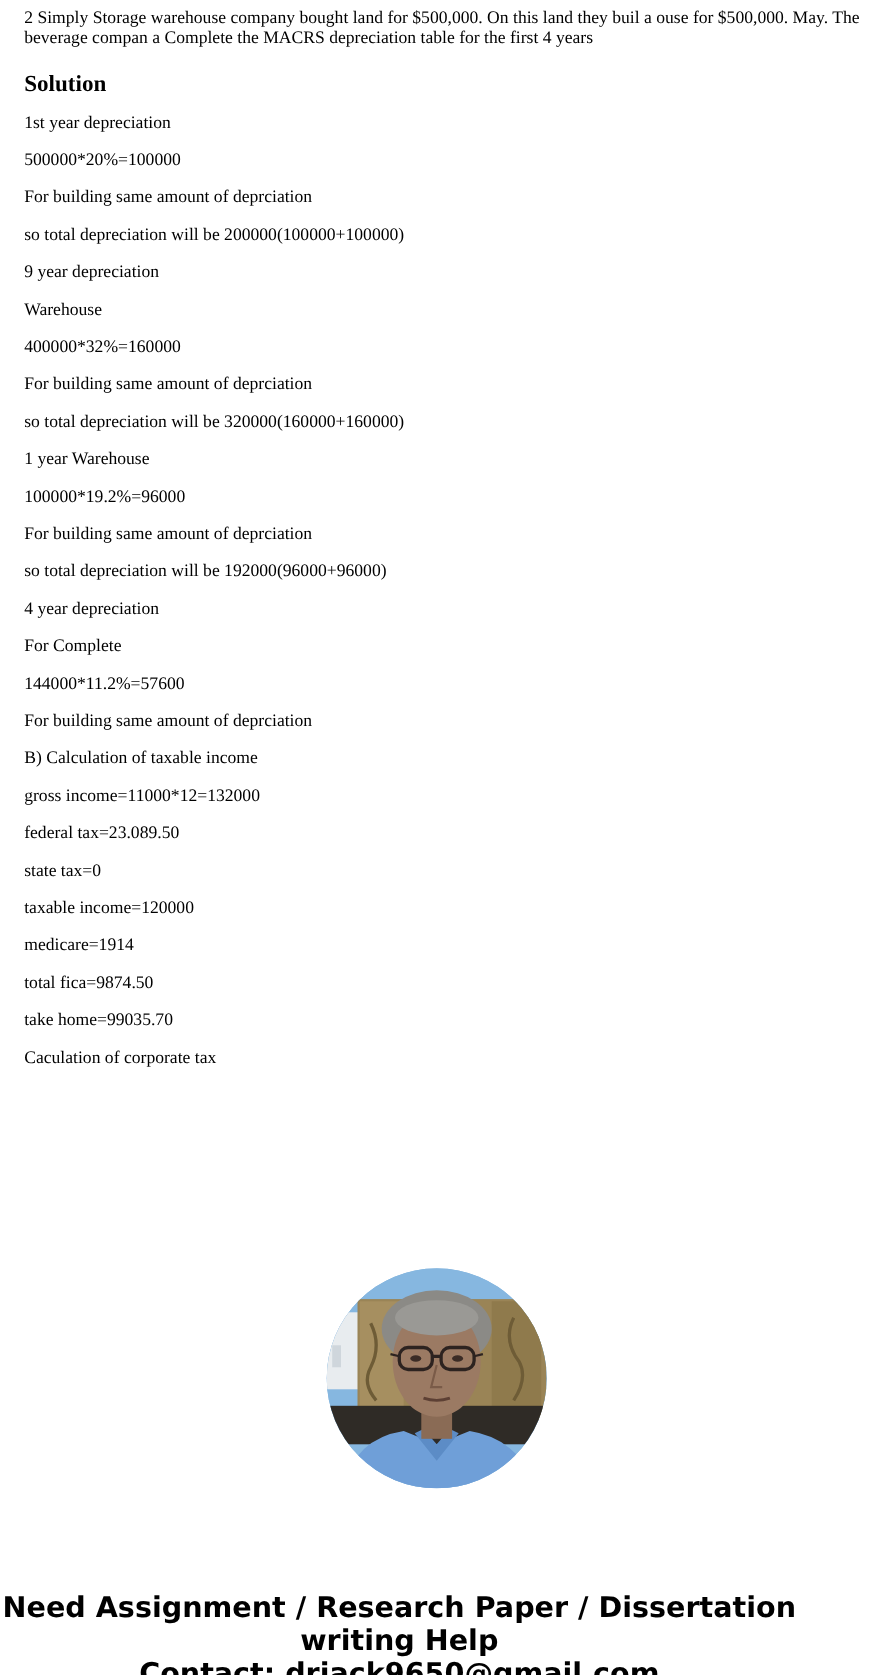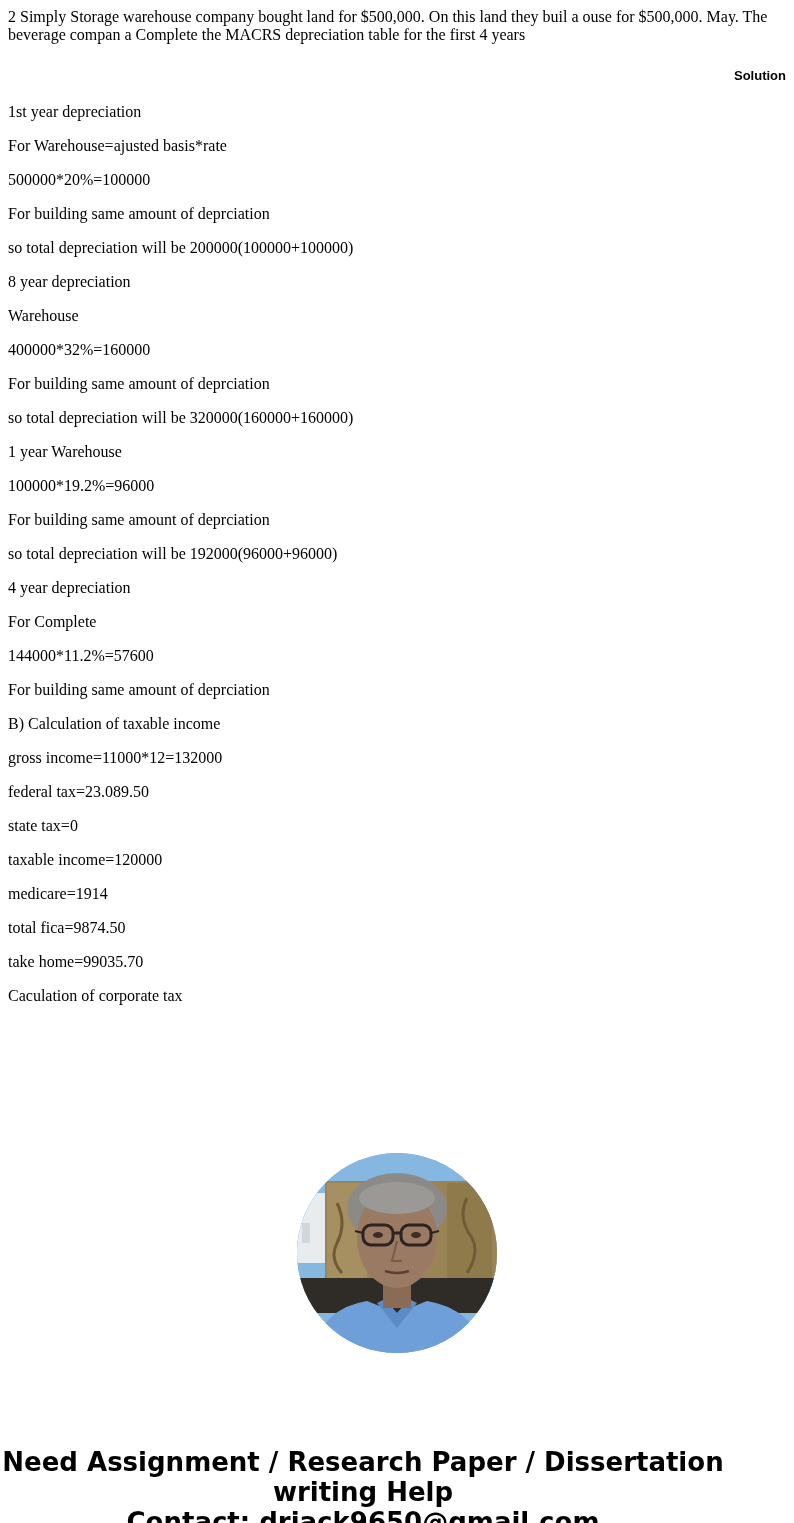--- a/index.html
+++ b/index.html
@@ -9,33 +9,32 @@
     }
     body {
       width: 794px;
       min-height: 1523px;
       position: relative;
       font-family: "Liberation Serif", "DejaVu Serif", serif;
       font-size: 16px;
       color: #000000;
     }
     .content {
-      padding: 8px 8px 0 8px;
+      padding: 8px 8px 0 22px;
     }
     .question {
       margin: 0;
       line-height: 18px;
     }
     .solution-heading {
-      font-family: Liberation Sans, sans-serif;
-      font-size: 13px;
+      font-family: Liberation Serif, serif;
+      font-size: 21px;
       font-weight: bold;
       margin: 21px 0 0 0;
       line-height: 22px;
-      text-align: right;
     }
     .line {
       margin: 16px 0 0 0;
       line-height: 18px;
     }
     .avatar-wrap {
       position: absolute;
       left: 297px;
       top: 1153px;
       width: 200px;
@@ -64,25 +63,24 @@
     }
   </style>
 </head>
 <body>
 
 <div class="content">
   <p class="question">2 Simply Storage warehouse company bought land for $500,000. On this land they buil a ouse for $500,000. May. The beverage compan a Complete the MACRS depreciation table for the first 4 years</p>
   <h3 class="solution-heading">Solution</h3>
   <div>
     <p class="line">1st year depreciation</p>
-    <p class="line">For Warehouse=ajusted basis*rate</p>
     <p class="line">500000*20%=100000</p>
     <p class="line">For building same amount of deprciation</p>
     <p class="line">so total depreciation will be 200000(100000+100000)</p>
-    <p class="line">8 year depreciation</p>
+    <p class="line">9 year depreciation</p>
     <p class="line">Warehouse</p>
     <p class="line">400000*32%=160000</p>
     <p class="line">For building same amount of deprciation</p>
     <p class="line">so total depreciation will be 320000(160000+160000)</p>
     <p class="line">1 year Warehouse</p>
     <p class="line">100000*19.2%=96000</p>
     <p class="line">For building same amount of deprciation</p>
     <p class="line">so total depreciation will be 192000(96000+96000)</p>
     <p class="line">4 year depreciation</p>
     <p class="line">For Complete</p>

